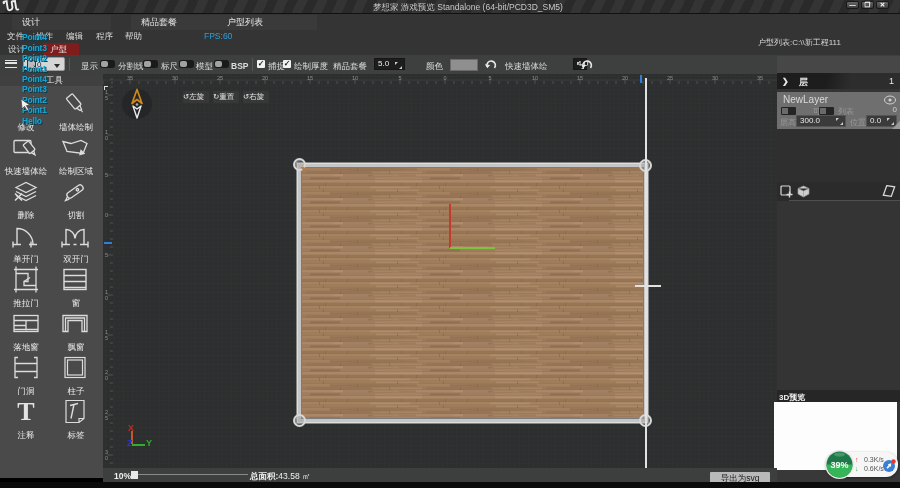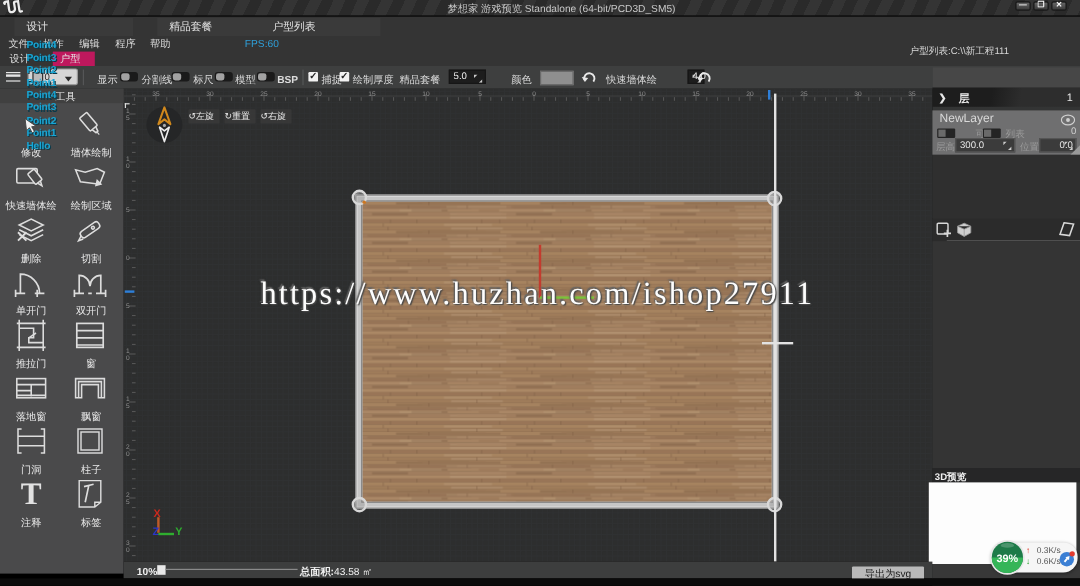--- a/index.html
+++ b/index.html
@@ -34,21 +34,21 @@
   #leftpanel { left:0; top:74px; width:103px; height:404px; background:#4a4a4b; }
   #lp-header { left:0; top:0; width:103px; height:12px; background:#404040;
     color:#e8e8e8; font-size:8.5px; line-height:12px; }
   
   #canvas { left:103px; top:74px; width:674px; height:394px; background:#2d2e2e; overflow:hidden; }
   #grid { left:0; top:0; width:674px; height:394px;
      background-image:linear-gradient(#333538 1px, transparent 1px),
                       linear-gradient(90deg,#333538 1px, transparent 1px);
      background-size:4.5px 4.5px; background-position:2px 2px; opacity:.5; }
   .rot { top:17px; height:12px; background:#3a3a3ac9; color:#e8e8e8; font-size:7.5px;
-     line-height:12px; border-radius:1px; }
+     line-height:12px; border-radius:1px;margin-left:26px; }
   
   #room { left:193px; top:88px; width:353px; height:262px;
      border:1px solid #848484; background:#c6c6c6;
      box-shadow:inset 0 0 0 1px #dedede; }
   #floor { left:4px; top:4px; width:343px; height:252px; border:1px solid #7c7c7c; }
   .handle { width:13px; height:13px; border-radius:50%;
      border:2px solid #d8d8d8; background:rgba(150,150,150,.38);
      box-shadow:inset 1px 1px 0 0 #bbbbbb66; }
   #watermark { left:114px; top:155px; width:560px; color:#fdfdfd;
      font-family:"Liberation Serif", serif; font-size:27px; letter-spacing:1.8px;
@@ -78,21 +78,21 @@
 <div class="bigtab abs" style="left:217px;width:100px">户型列表</div>
 <div class="menuitem abs" style="left:7px">文件</div>
 <div class="menuitem abs" style="left:36px">操作</div>
 <div class="menuitem abs" style="left:66px">编辑</div>
 <div class="menuitem abs" style="left:96px">程序</div>
 <div class="menuitem abs" style="left:125px">帮助</div>
 <div class="abs" style="left:204px;top:31px;color:#2f9fd8;font-size:8.5px">FPS:60</div>
 <div class="abs" style="left:758px;top:37px;color:#d8d8d8;font-size:8px">户型列表:C:\\新工程111</div>
 
 <div class="abs" style="left:8px;top:44px;color:#d8d8d8;font-size:8.5px">设计</div>
-<div class="abs" style="left:44px;top:43px;width:35px;height:13px;background:#be185d;color:#e3e3e3;font-size:8.5px;line-height:13px;padding-left:6px">户型</div>
+<div class="abs" style="left:44px;top:43px;width:35px;height:13px;background:#7f1d1d;color:#e3e3e3;font-size:8.5px;line-height:13px;padding-left:6px">户型</div>
 
 <div id="toolbar" class="abs"></div>
 <div class="abs" style="left:5px;top:60px;width:12px;height:8px;border-top:1.8px solid #e4e4e4;border-bottom:1.8px solid #e4e4e4">
     <div style="margin-top:1.4px;height:1.8px;background:#e4e4e4"></div>
   </div>
 <div class="abs" style="left:23px;top:57px;width:42px;height:14px;background:#d6d6d6;border-radius:2px;border:1px solid #9a9a9a">
   <div class="abs" style="left:3px;top:2px;width:9px;height:9px;border:1px solid #333;background:#bbb"></div>
   <div class="abs" style="left:13px;top:2px;color:#222;font-size:8px">0</div>
   <div class="abs" style="right:4px;top:6px;width:0;height:0;border-left:3.5px solid transparent;border-right:3.5px solid transparent;border-top:4px solid #2a2a2a"></div>
 </div>
@@ -399,21 +399,20 @@
 
   <div class="abs" style="left:542px;top:4px;width:2px;height:390px;background:#e2e2e2"></div>
   <div class="abs" style="left:532px;top:211px;width:26px;height:2px;background:#e2e2e2"></div>
 
   <div class="abs" style="left:25px;top:349px;color:#cc2a1e;font-weight:bold;font-size:9px">X</div>
   <div class="abs" style="left:28px;top:357px;width:2px;height:13px;background:#c05a28"></div>
   <div class="abs" style="left:24px;top:364px;color:#2b36c8;font-weight:bold;font-size:9px">Z</div>
   <div class="abs" style="left:29px;top:370px;width:13px;height:2px;background:#2fae2f"></div>
   <div class="abs" style="left:43px;top:364px;color:#2fae2f;font-weight:bold;font-size:9px">Y</div>
 
-  <div id="watermark" class="abs">https://www.huzhan.com/ishop27911</div>
 </div>
 
 <div id="leftpanel" class="abs">
   <div id="lp-header" class="abs"><span style="margin-left:46px">工具</span></div>
 </div>
 
 <div id="rightpanel" class="abs">
 
   <div class="abs" style="left:0;top:0;width:123px;height:17px;background:#474747"></div>
   <div class="abs" style="left:0;top:17px;width:123px;height:16px;background:linear-gradient(100deg,#1d1d1d 40%,#2d2d2d 60%)">
@@ -435,21 +434,21 @@
         <div style="position:absolute;left:1px;top:1px;width:6px;height:6px;background:#6a6a6a"></div>
       </div>
     <span style="position:absolute;left:61px;top:14px;color:#9a9a9a;font-size:8px">列表</span>
     <span style="position:absolute;right:3px;top:13px;color:#cfcfcf;font-size:8px">0</span>
     <span style="position:absolute;left:3px;top:25px;color:#9a9a9a;font-size:8px">层高</span>
     <div class="abs" style="left:19px;top:23px;width:50px;height:12px;background:#3b3b3b;border:1px solid #555;color:#e8e8e8;font-size:8px;line-height:10px;padding-left:3px">300.0
       <svg style="position:absolute;right:2px;top:2px" width="7" height="7" viewBox="0 0 7 7">
           <path d="M0 0 L3 0 L0 3 Z M7 7 L4 7 L7 4 Z" fill="#ccc"></path>
         </svg></div>
     <span style="position:absolute;left:73px;top:25px;color:#9a9a9a;font-size:8px">位置</span>
-    <div class="abs" style="left:89px;top:23px;width:31px;height:12px;background:#3b3b3b;border:1px solid #555;color:#e8e8e8;font-size:8px;line-height:10px;padding-left:16px">0.0
+    <div class="abs" style="left:89px;top:23px;width:31px;height:12px;background:#3b3b3b;border:1px solid #555;color:#e8e8e8;font-size:8px;line-height:10px;padding-left:3px">0.0
       <svg style="position:absolute;right:2px;top:2px" width="7" height="7" viewBox="0 0 7 7">
           <path d="M0 0 L3 0 L0 3 Z M7 7 L4 7 L7 4 Z" fill="#ccc"></path>
         </svg></div>
     <div class="abs" style="right:0;bottom:0;width:0;height:0;border-left:8px solid transparent;border-bottom:8px solid #9a9a9a"></div>
   </div>
   <div class="abs" style="left:0;top:73px;width:123px;height:53px;background:#2f2f2f"></div>
   <div class="abs" style="left:0;top:126px;width:123px;height:19px;background:#2b2b2b">
     <svg style="position:absolute;left:3px;top:3px" width="13" height="13" viewBox="0 0 13 13">
         <rect x="1" y="1" width="9" height="9" rx="1" fill="none" stroke="#d8d8d8" stroke-width="1.2"></rect>
         <path d="M9.5 6.5 v6 M6.5 9.5 h6" stroke="#d8d8d8" stroke-width="1.4"></path>

